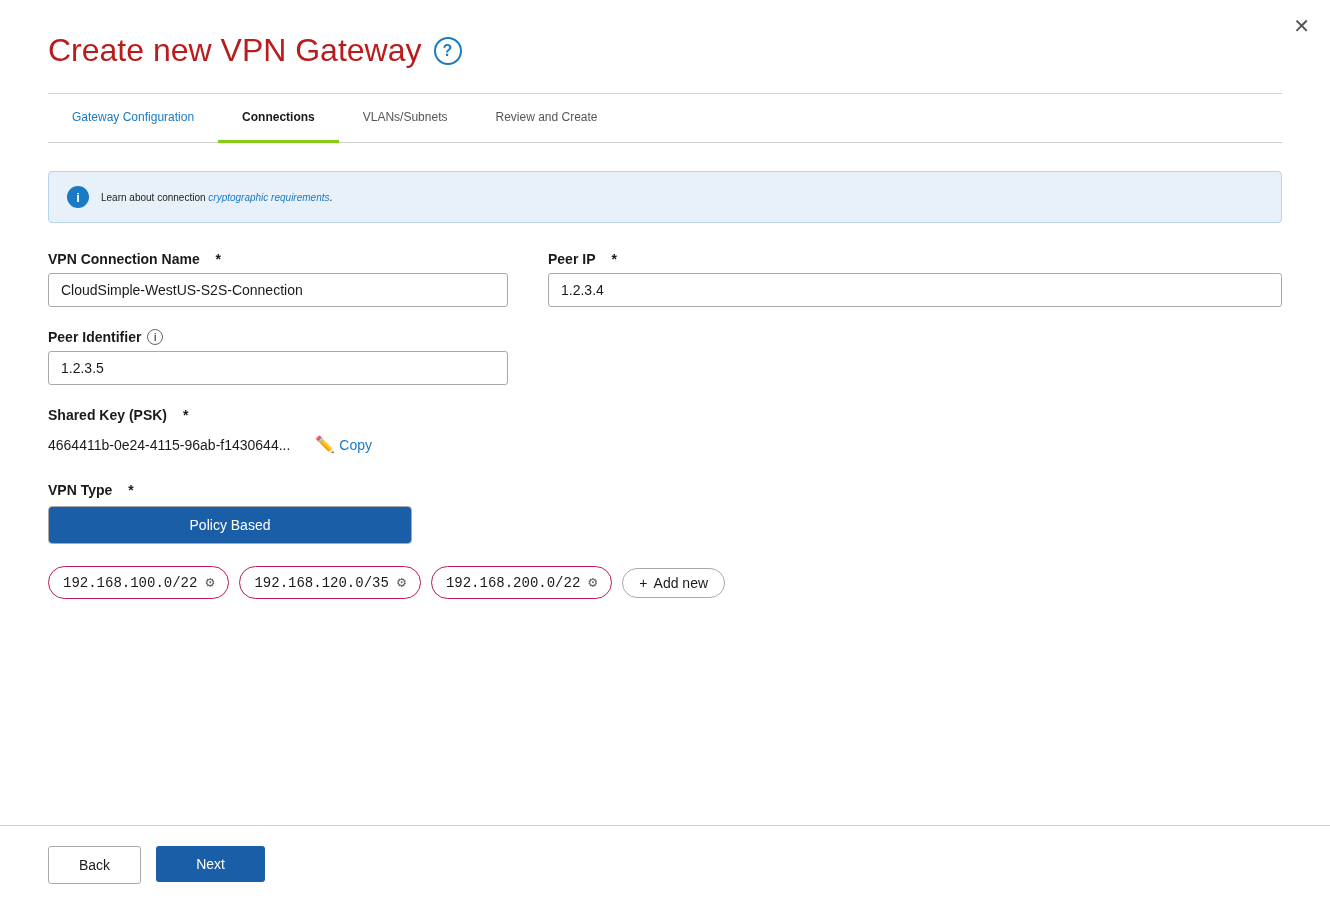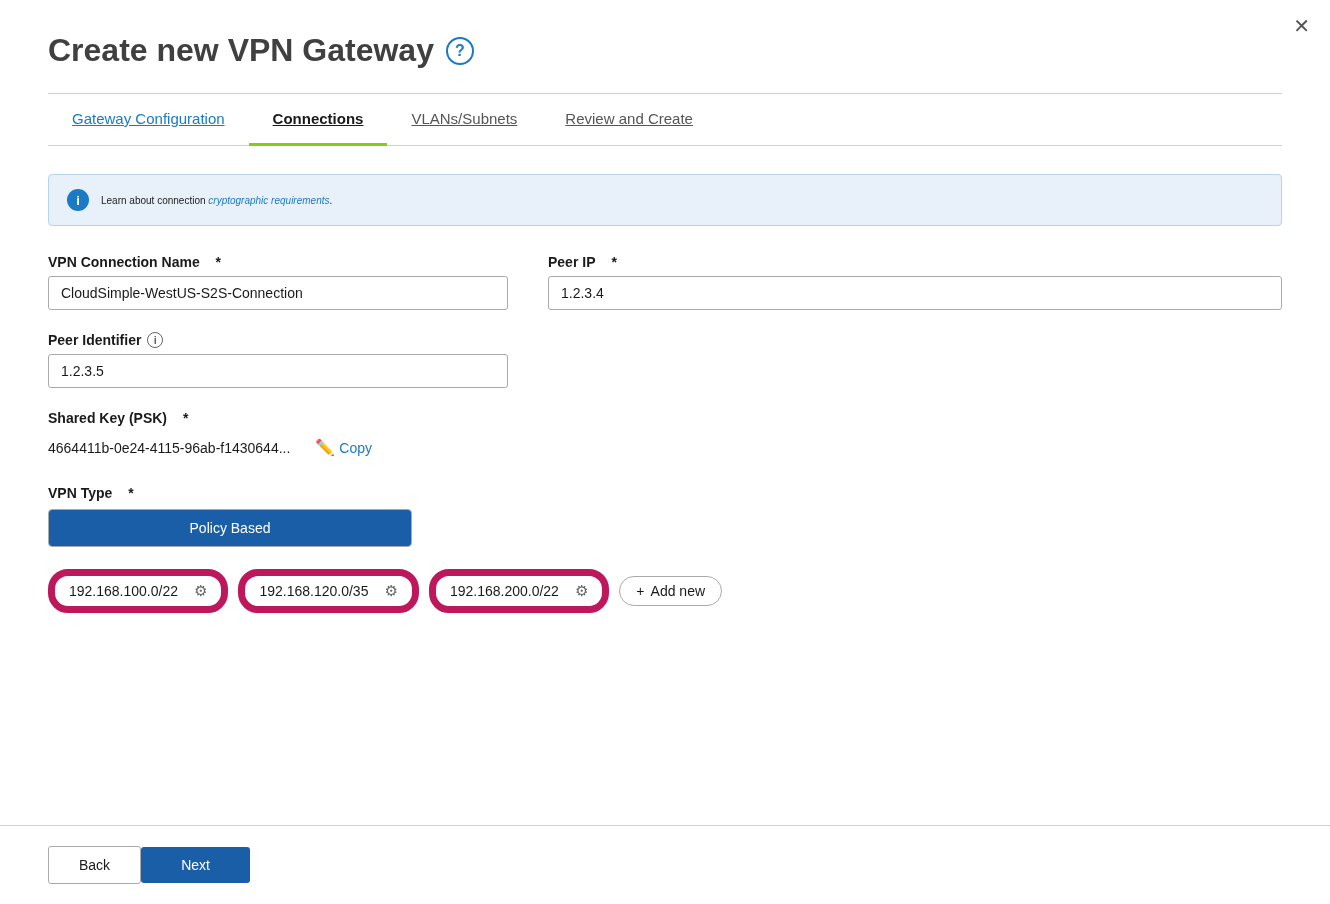--- a/index.html
+++ b/index.html
@@ -28,22 +28,22 @@
       line-height: 1;
     }
     .modal-title {
       display: flex;
       align-items: center;
       gap: 12px;
       margin-bottom: 24px;
     }
     .modal-title h1 {
       font-size: 32px;
-      font-weight: 700;
-      color: #404040;
+      font-weight: 400;
+      color: #b91c1c;
     }
     .help-icon {
       width: 28px;
       height: 28px;
       border: 2px solid #1a7ac4;
       border-radius: 50%;
       display: flex;
       align-items: center;
       justify-content: center;
       color: #1a7ac4;
@@ -59,26 +59,25 @@
     }
     .tabs {
       display: flex;
       gap: 0;
       border-bottom: 1px solid #d0d0d0;
       margin-bottom: 0;
     }
     .tab {
       padding: 16px 24px;
       cursor: pointer;
-      font-size: 15px;
+      font-size: 12px;
       color: #555;
       border-bottom: 3px solid transparent;
       margin-bottom: -1px;
       white-space: nowrap;
-      text-decoration: underline;
     }
     .tab.active {
       color: #1a1a1a;
       font-weight: 600;
       border-bottom: 3px solid #84cc16;
     }
     .tab.link-style {
       color: #1a7ac4;
     }
     .content {
@@ -226,27 +225,28 @@
     }
     .prefixes-row {
       display: flex;
       align-items: center;
       gap: 10px;
       flex-wrap: wrap;
     }
     .prefix-pill {
       display: flex;
       align-items: center;
-      gap: 16px;
-      border: 7px solid #be185d;
+      gap: 8px;
+      border: 1px solid #be185d;
       border-radius: 20px;
       padding: 6px 14px;
       font-size: 14px;
       color: #1a1a1a;
       background: #fff;
+      font-family: Liberation Mono, monospace;
     }
     .gear-icon {
       color: #666;
       font-size: 15px;
       cursor: pointer;
     }
     .add-new-btn {
       display: flex;
       align-items: center;
       gap: 6px;
@@ -259,22 +259,22 @@
       cursor: pointer;
     }
     .footer {
       position: absolute;
       bottom: 0;
       left: 0;
       right: 0;
       padding: 20px 48px;
       border-top: 1px solid #d0d0d0;
       display: flex;
-      align-items: center;
-      gap: 0;
+      align-items: flex-start;
+      gap: 15px;
     }
     .btn-back {
       padding: 10px 30px;
       border: 1px solid #aaa;
       background: #fff;
       color: #1a1a1a;
       border-radius: 3px;
       font-size: 14px;
       cursor: pointer;
     }

